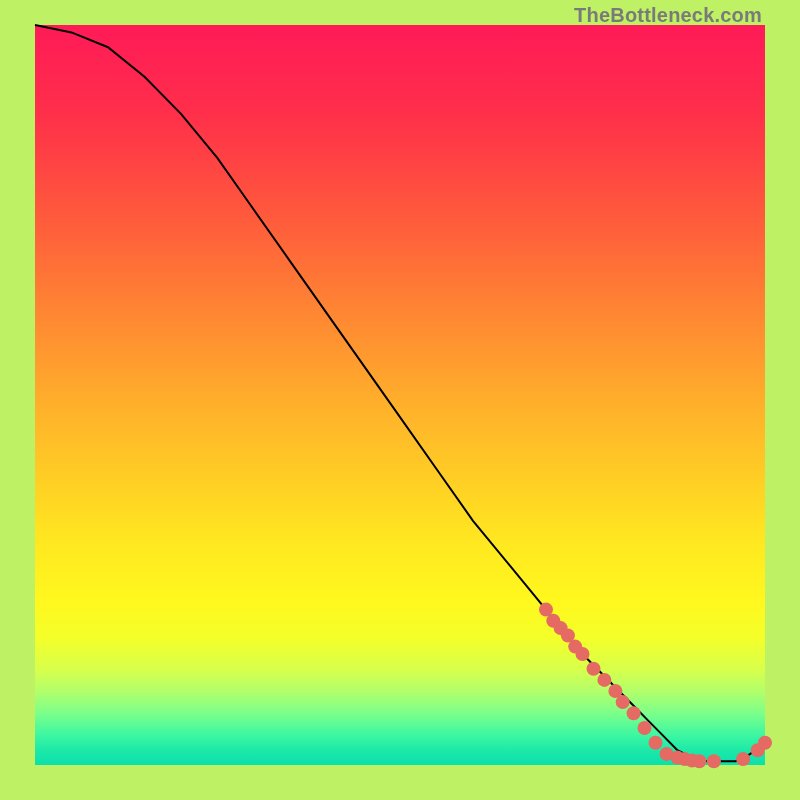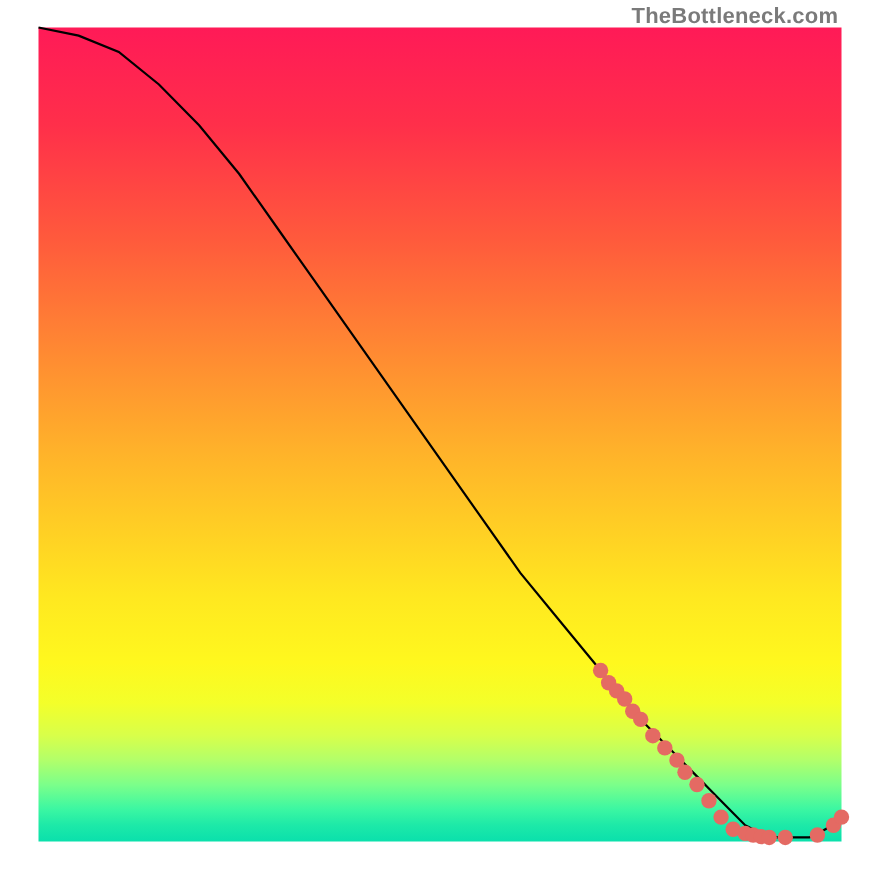--- a/index.html
+++ b/index.html
@@ -8,21 +8,21 @@
     width: 800px;
     height: 800px;
     background: #000;
     overflow: hidden;
     font-family: Arial, Helvetica, sans-serif;
   }
   .stage {
     position: relative;
     width: 800px;
     height: 800px;
-    background: #ffffff;
+    background: #bef264;
   }
   .plot {
     position: absolute;
     left: 35px;
     top: 25px;
     width: 730px;
     height: 740px;
     
     background: linear-gradient(
       to bottom,

